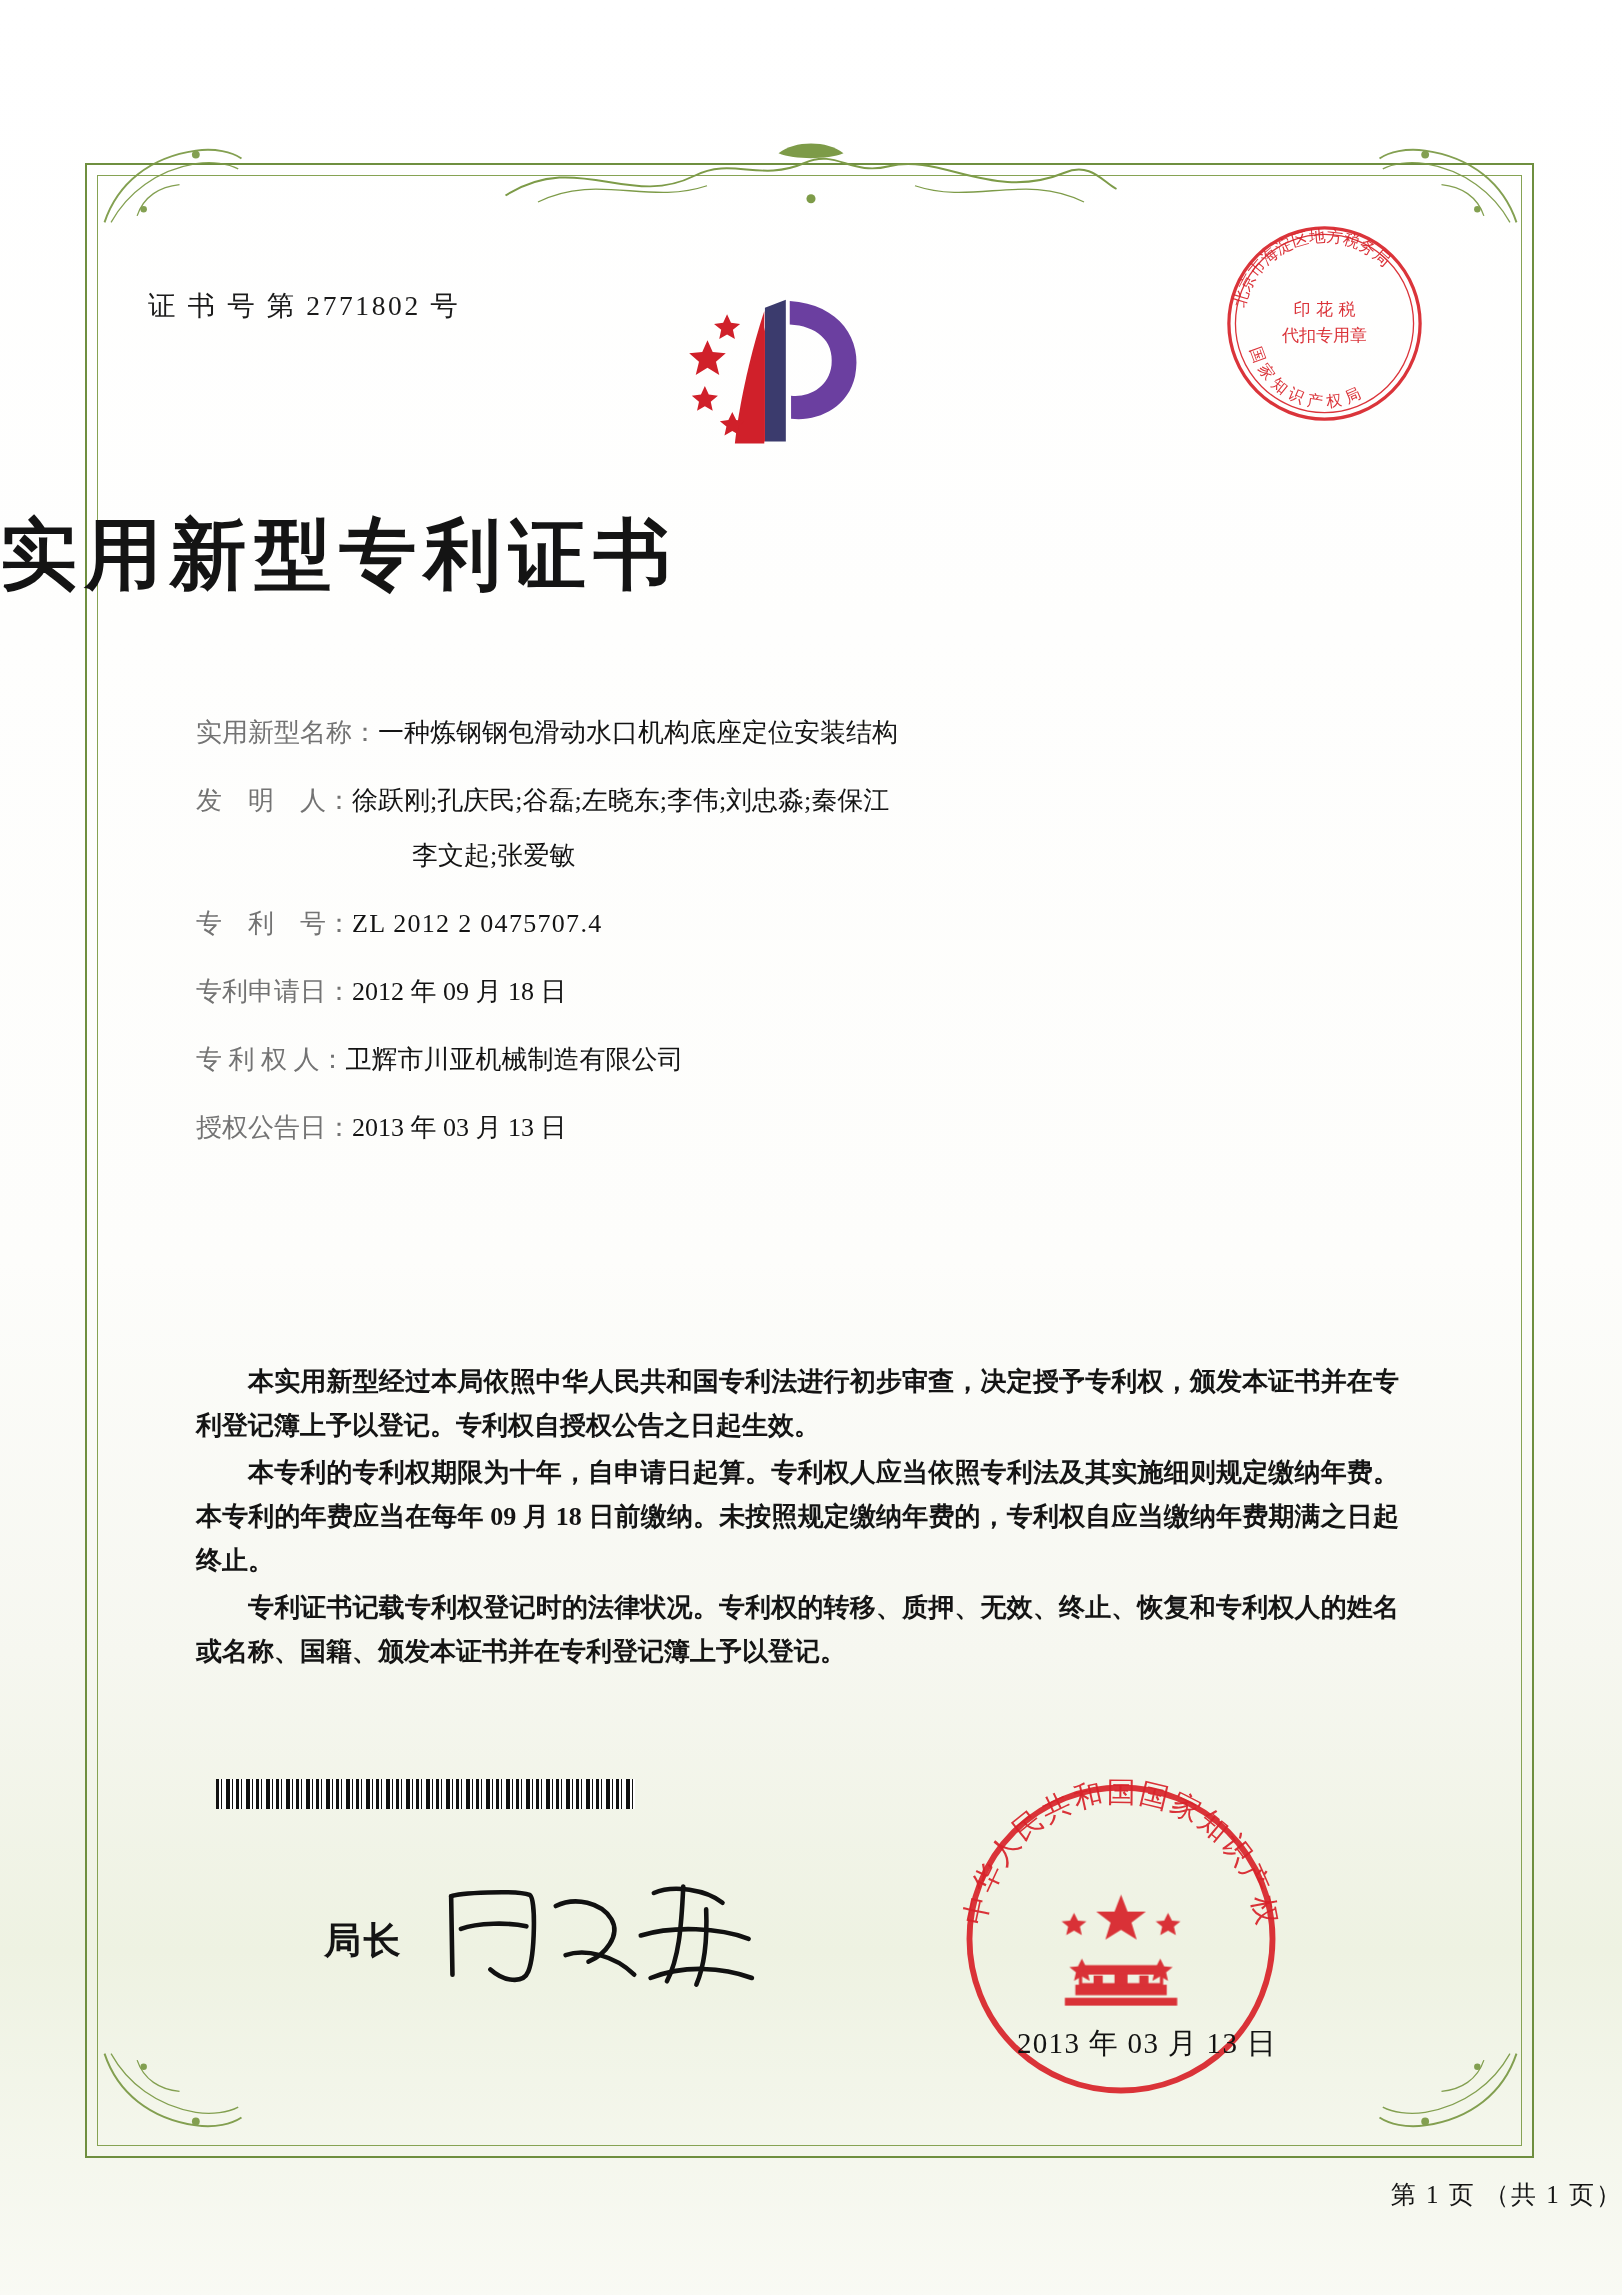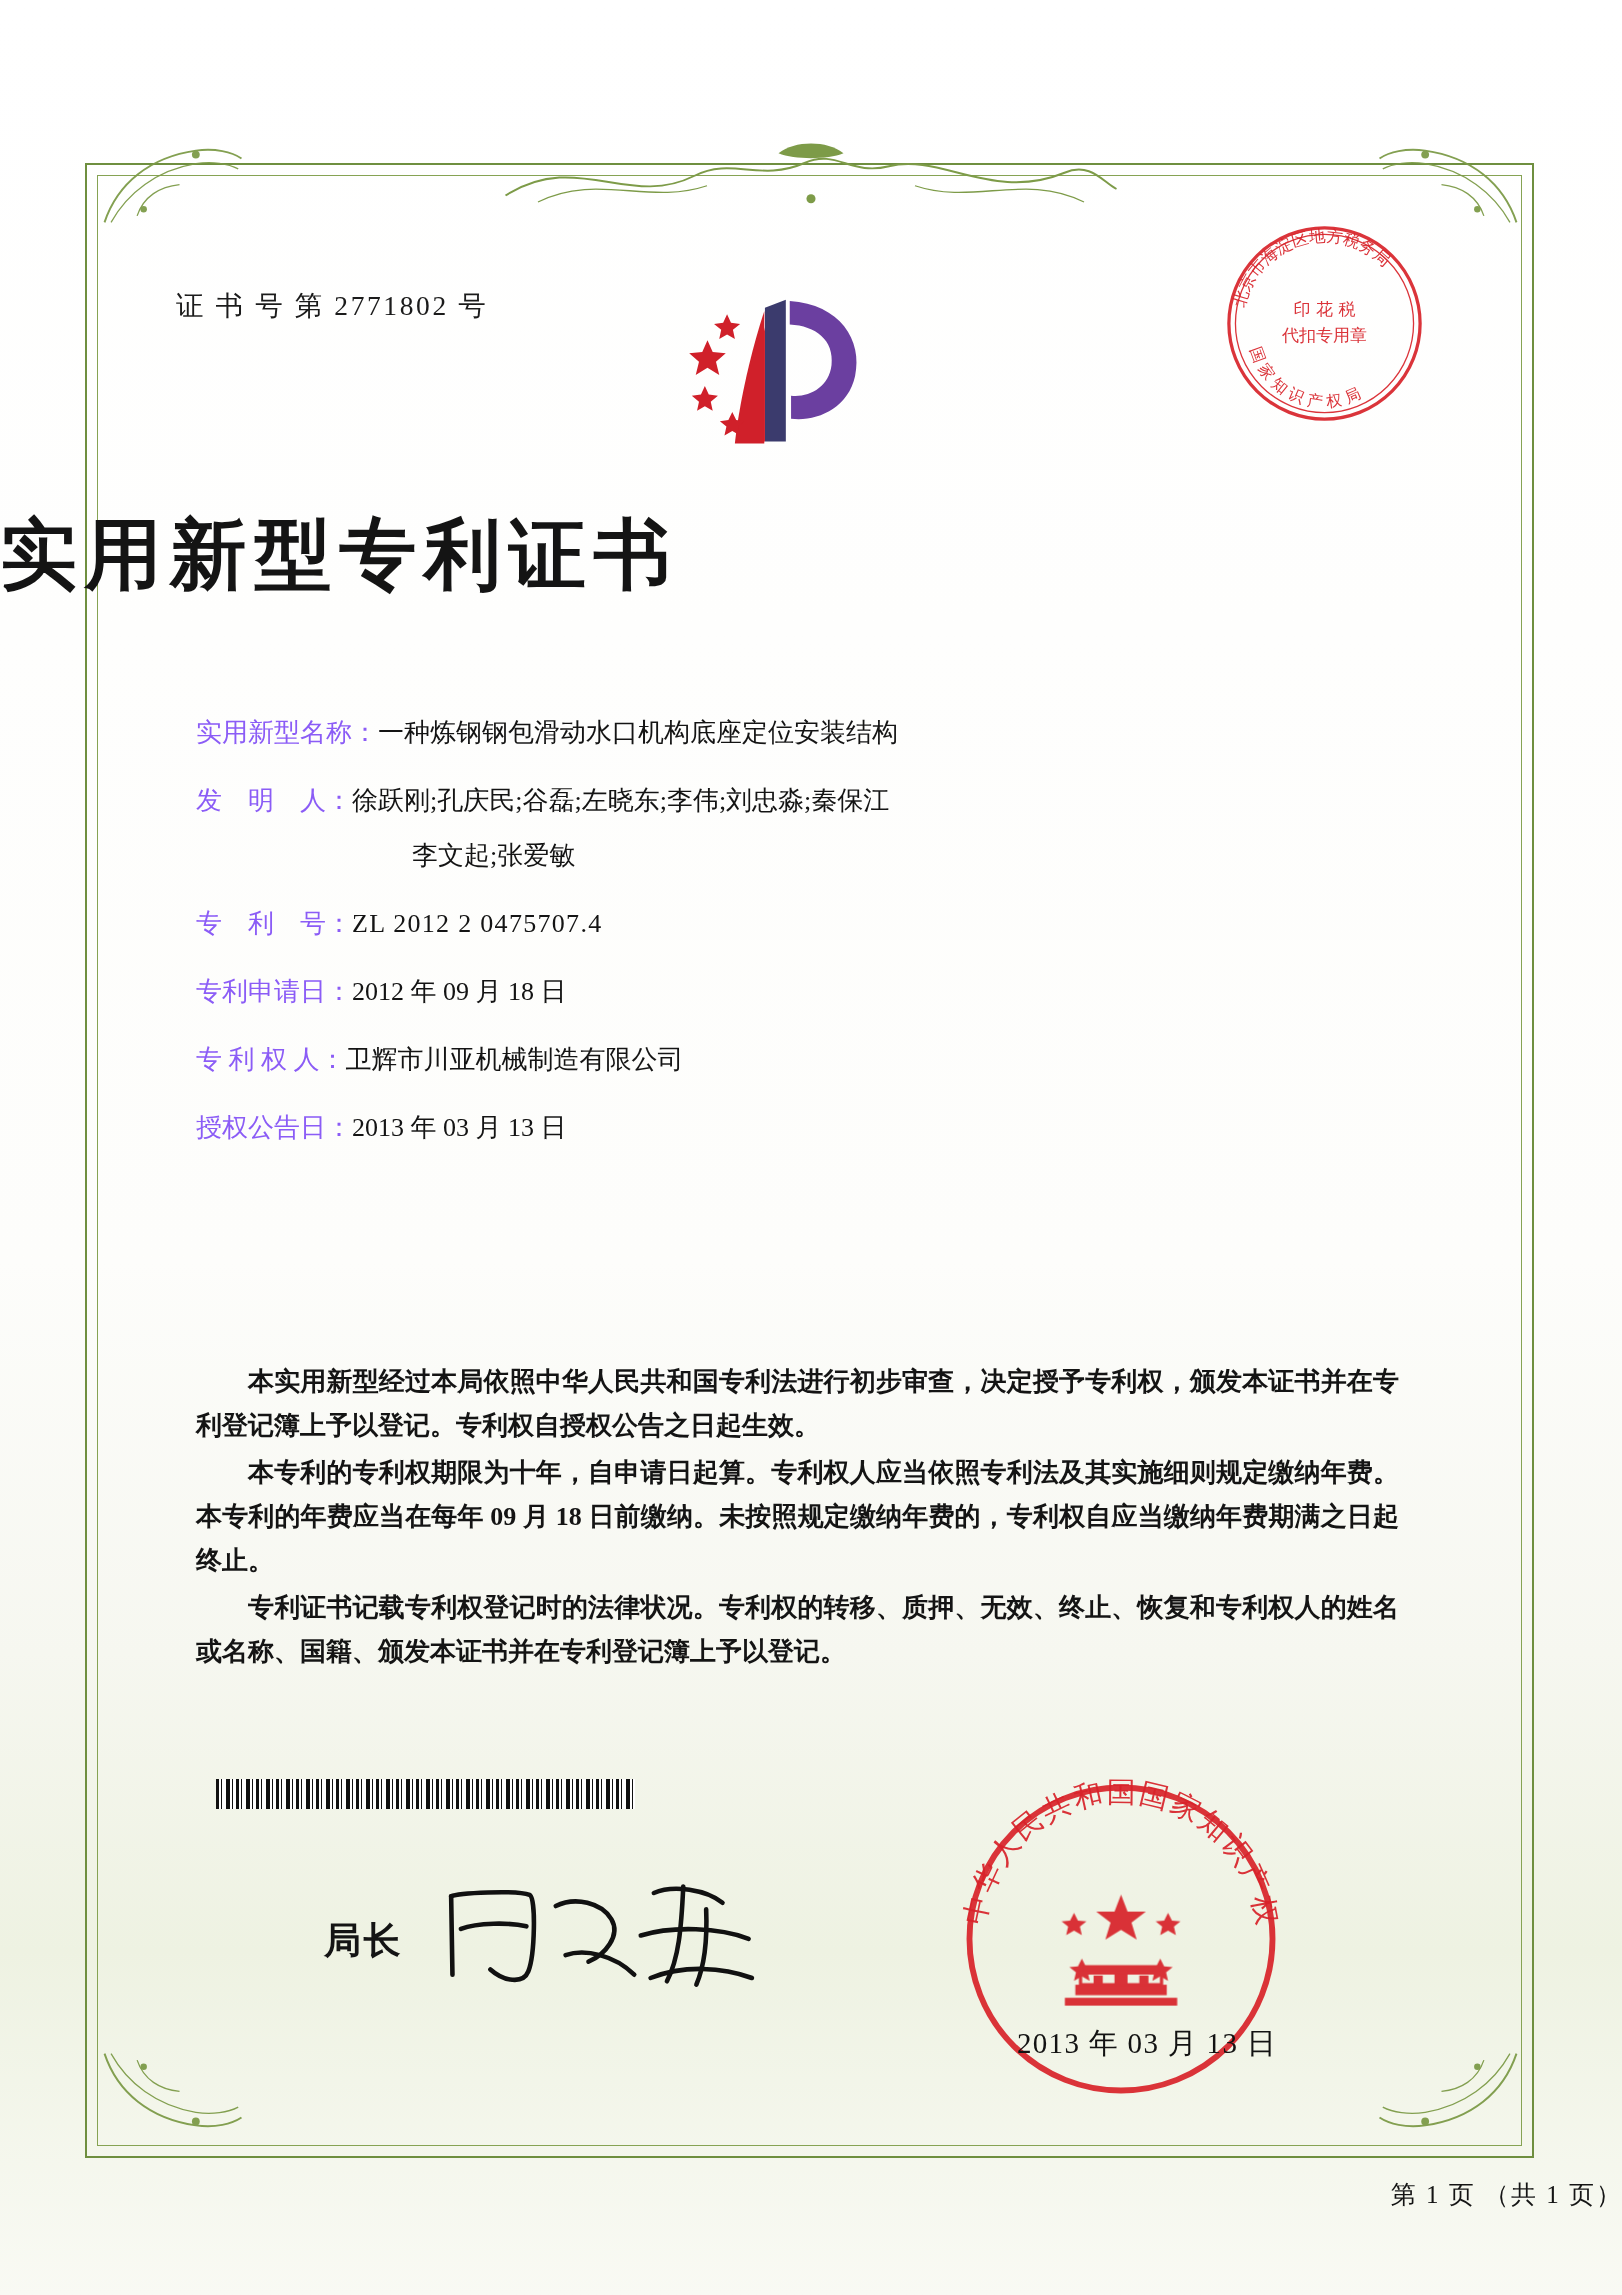--- a/index.html
+++ b/index.html
@@ -59,21 +59,21 @@
     position: absolute;
     left: 497px; top: 137px;
     width: 628px; height: 78px;
     color: #7d9b48;
   }
   .top-flourish svg { width: 100%; height: 100%; display: block; }
 
   
   .cert-no {
     position: absolute;
-    left: 176px; top: 288px;
+    left: 148px; top: 288px;
     font-size: 27.5px;
     letter-spacing: 2.6px;
     color: #1b1b1b;
     white-space: nowrap;
   }
 
   
   .logo {
     position: absolute;
     left: 667px; top: 288px;
@@ -102,21 +102,21 @@
   }
   .field {
     position: relative;
     font-size: 26px;
     line-height: 1.5;
     margin-bottom: 29px;
     white-space: nowrap;
   }
   .field .lbl {
     display: inline-block;
-    color: #8b5cf6;
+    color: #737373;
   }
   .field .val {
     display: inline;
     margin-top: 36px;
   }
   .field.two-line { white-space: normal; }
   .field .cont {
     display: block;
     margin-left: 216px;
     margin-top: 16px;

